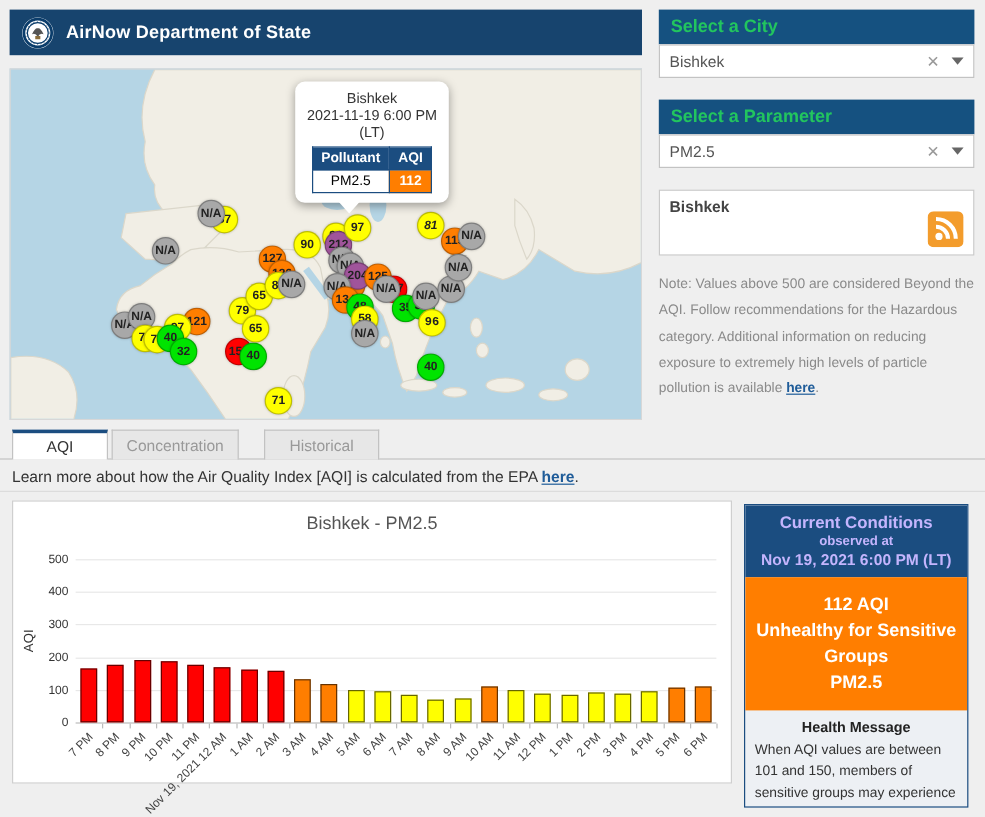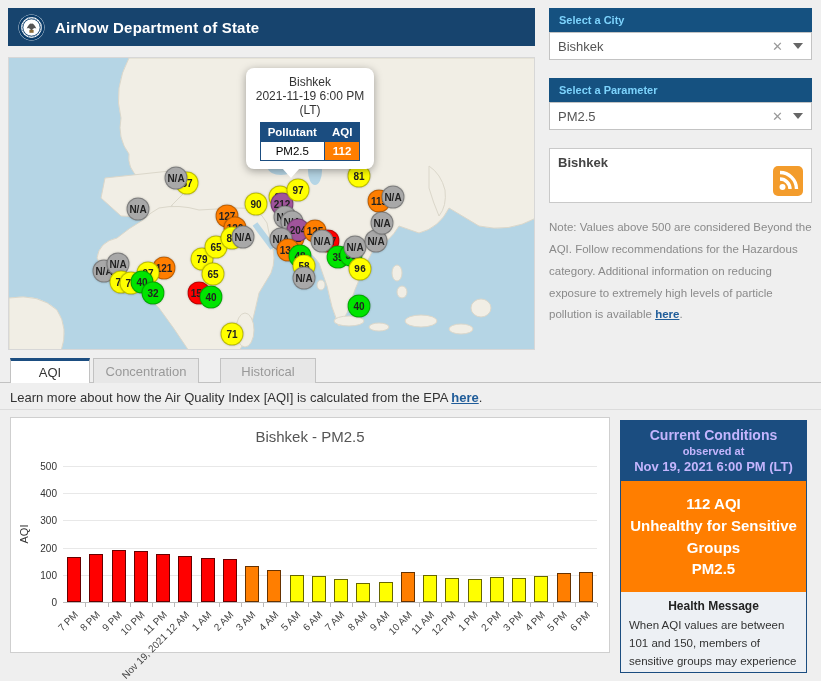--- a/index.html
+++ b/index.html
@@ -23,21 +23,21 @@
                   border-right:9px solid transparent; border-top:10px solid #fff; }
   .popup .p-city { font-size:12px; color:#333; }
   .popup .p-date { font-size:12px; color:#333; }
   .popup table { margin:5px auto 0; border-collapse:collapse; font-size:11.5px; }
   .popup th { background:#1b4d80; color:#fff; padding:3px 7px; border:1px solid #1b4d80; font-weight:bold; }
   .popup td { padding:3px 7px; border:1px solid #1b4d80; }
   .popup td.aqi-val { background:#ff7e00; color:#fff; font-weight:bold; }
 
   
   .sidebar { position:absolute; left:549px; top:8px; width:263px; }
-  .widget-head { background:#155180; color:#7dd3fc; font-size:11px; font-weight:bold; padding:6px 10px; }
+  .widget-head { background:#155180; color:#22c55e; font-size:15px; font-weight:bold; padding:6px 10px; }
   .select-box { background:#fff; border:1px solid #c3c3c3; height:28px; display:flex; align-items:center;
                 padding:0 8px; font-size:13px; color:#555; }
   .select-box .val { flex:1; }
   .select-box .x { color:#9a9a9a; font-size:13px; margin-right:10px; cursor:pointer; }
   .select-box .caret { width:0; height:0; border-left:5px solid transparent; border-right:5px solid transparent;
                        border-top:6px solid #666; }
   .rss-box { margin-top:18px; background:#fff; border:1px solid #c9c9c9; height:55px; padding:6px 8px;
              display:flex; justify-content:space-between; }
   .rss-box .rss-title { font-size:13px; font-weight:bold; color:#444; }
   .rss-box svg { align-self:flex-end; }
@@ -154,21 +154,21 @@
       <div class="marker" style="left: 279px; top: 192px; background: rgb(255, 126, 0);">134</div>
       <div class="marker" style="left: 291px; top: 198px; background: rgb(0, 228, 0);">48</div>
       <div class="marker" style="left: 295px; top: 208px; background: rgb(255, 255, 0);">58</div>
       <div class="marker" style="left: 295px; top: 220px; background: rgb(168, 168, 168);">N/A</div>
       <div class="marker" style="left: 329px; top: 199px; background: rgb(0, 228, 0);">35</div>
       <div class="marker" style="left: 342px; top: 197px; background: rgb(0, 228, 0);">35</div>
       <div class="marker" style="left: 346px; top: 189px; background: rgb(168, 168, 168);">N/A</div>
       <div class="marker" style="left: 367px; top: 183px; background: rgb(168, 168, 168);">N/A</div>
       <div class="marker" style="left: 351px; top: 211px; background: rgb(255, 255, 0); font-family: Liberation Mono, monospace;">96</div>
       <div class="marker" style="left: 350px; top: 248px; background: rgb(0, 228, 0);">40</div>
-      <div class="marker" style="left: 350px; top: 118px; background: rgb(255, 255, 0);">81</div>
+      <div class="marker" style="left: 350px; top: 130px; background: rgb(255, 255, 0); font-style: italic;">81</div>
       <div class="marker" style="left: 370px; top: 143px; background: rgb(255, 126, 0);">115</div>
       <div class="marker" style="left: 384px; top: 139px; background: rgb(168, 168, 168);">N/A</div>
       <div class="marker" style="left: 373px; top: 165px; background: rgb(168, 168, 168);">N/A</div>
     </div>
 
   <div class="popup">
     <div class="p-city">Bishkek</div>
     <div class="p-date">2021-11-19 6:00 PM</div>
     <div class="p-date">(LT)</div>
     <table>

